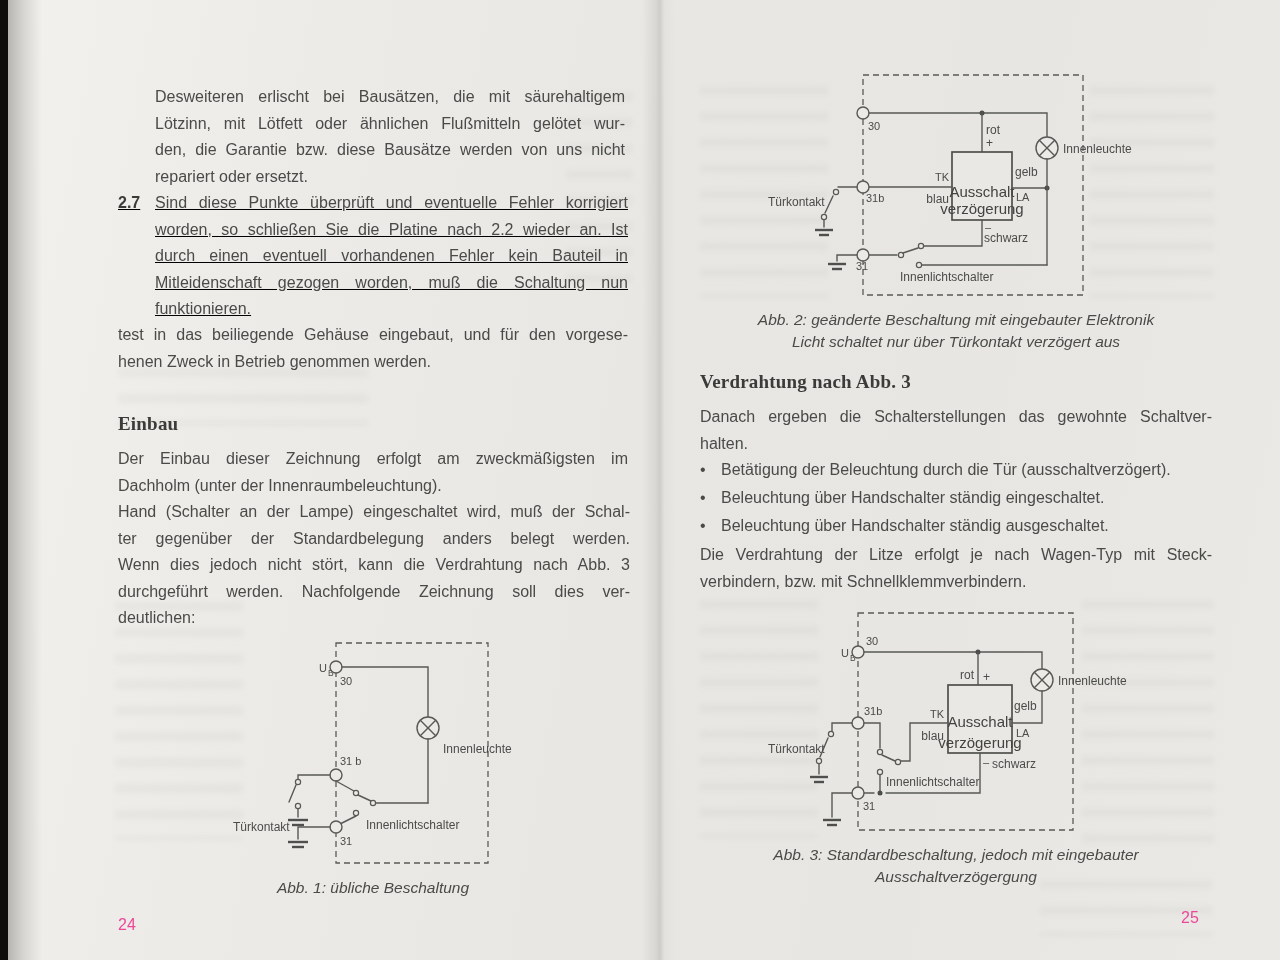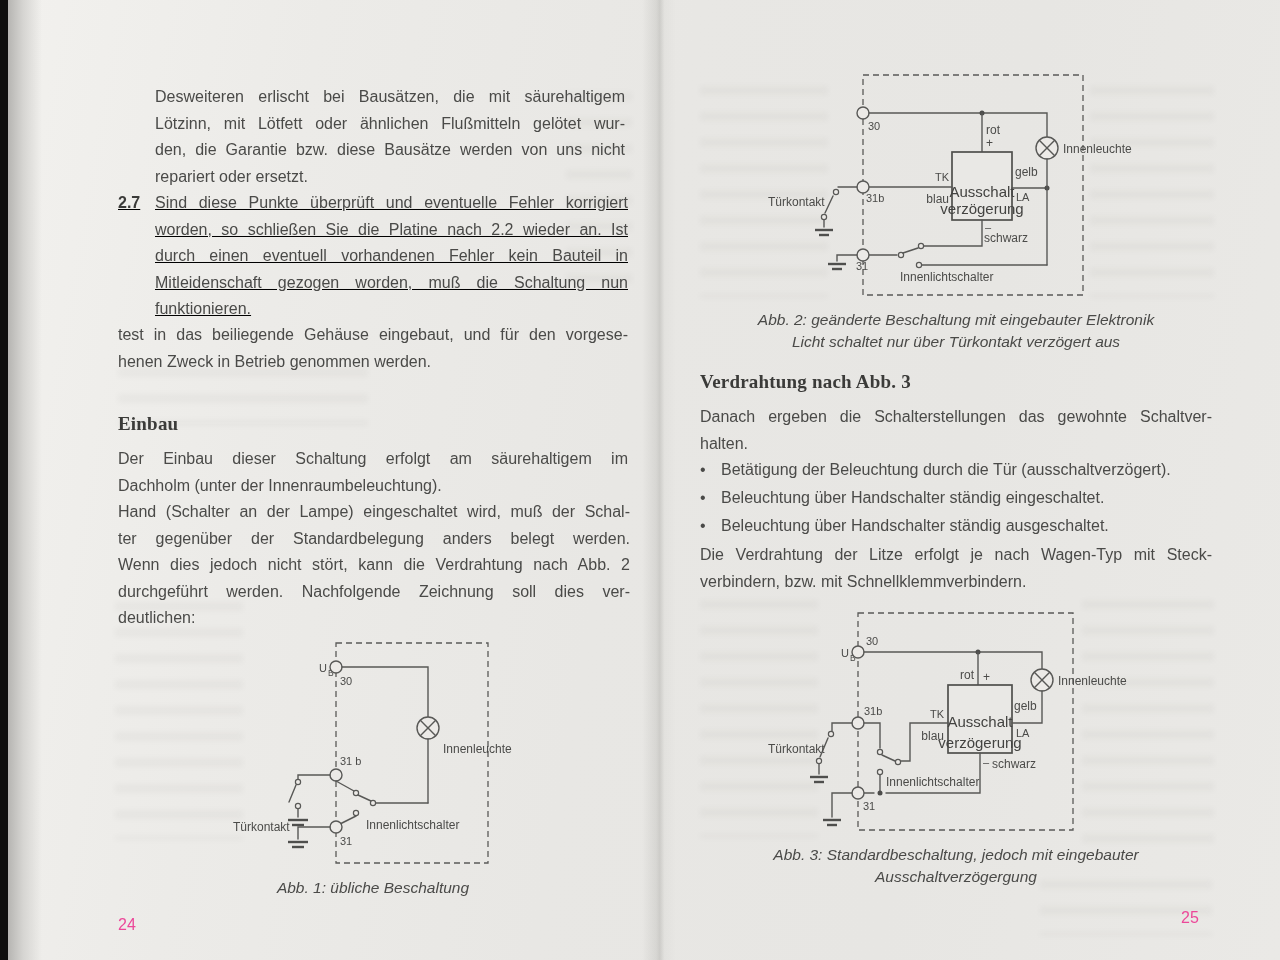--- a/index.html
+++ b/index.html
@@ -93,28 +93,28 @@
     </div>
 
     <div class="para" style="left:118px;top:322px;width:510px;">
         <div class="jline">test in das beiliegende Gehäuse eingebaut, und für den vorgese-</div>
         <div class="jline">henen Zweck in Betrieb genommen werden.</div>
       </div>
 
     <div class="heading" style="left:118px;top:413px;">Einbau</div>
 
     <div class="para" style="left:118px;top:446px;width:510px;">
-        <div class="jline">Der Einbau dieser Schaltung erfolgt am säurehaltigem im</div>
+        <div class="jline">Der Einbau dieser Zeichnung erfolgt am zweckmäßigsten im</div>
         <div class="jline">Dachholm (unter der Innenraumbeleuchtung).</div>
       </div>
 
     <div class="para" style="left:118px;top:499px;width:512px;">
         <div class="jline">Hand (Schalter an der Lampe) eingeschaltet wird, muß der Schal-</div>
         <div class="jline">ter gegenüber der Standardbelegung anders belegt werden.</div>
-        <div class="jline">Wenn dies jedoch nicht stört, kann die Verdrahtung nach Abb. 2</div>
+        <div class="jline">Wenn dies jedoch nicht stört, kann die Verdrahtung nach Abb. 3</div>
         <div class="jline">durchgeführt werden. Nachfolgende Zeichnung soll dies ver-</div>
         <div class="jline">deutlichen:</div>
       </div>
 
     <svg class="dg" style="left:225px;top:636px;" width="350" height="250" viewBox="0 0 350 250">
       <rect class="dash" x="111" y="7" width="152" height="220"></rect>
 
       <text class="small" x="94" y="36">U</text>
       <text class="sub" x="103" y="40">B</text>
       <circle class="term" cx="111" cy="31" r="6"></circle>

